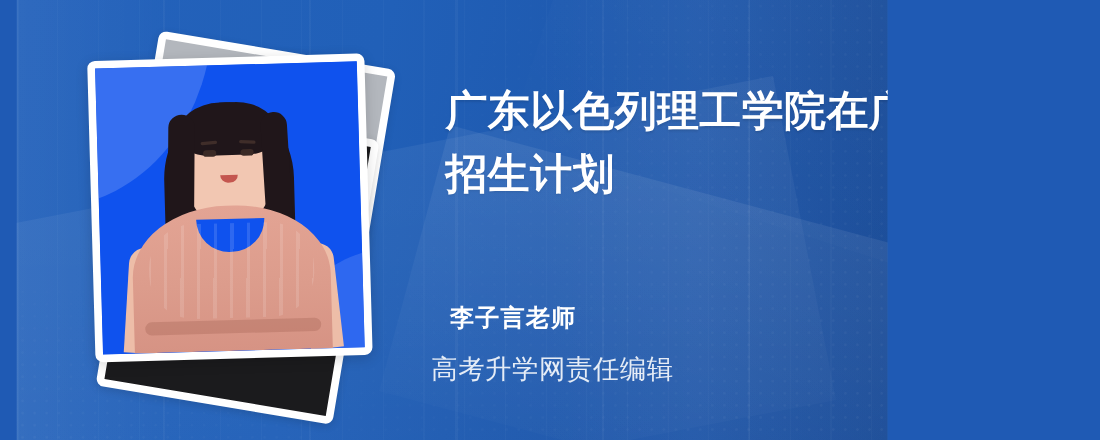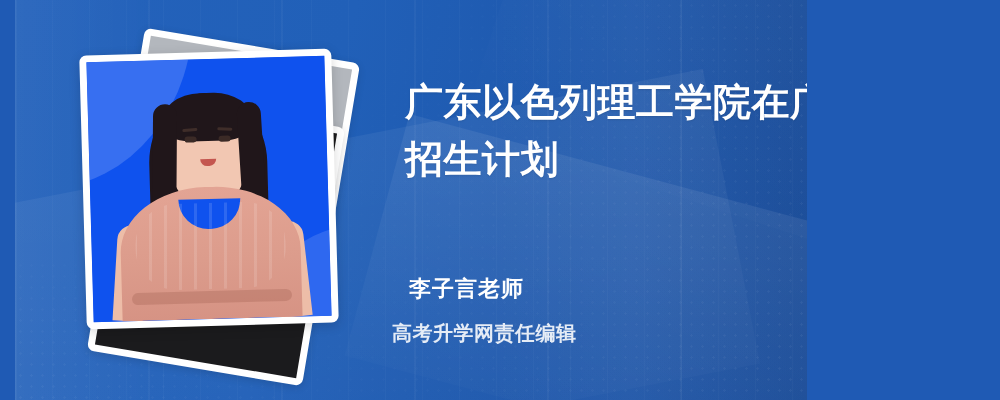--- a/index.html
+++ b/index.html
@@ -254,22 +254,22 @@
   }
   .author {
     position:absolute; left:22px; top:274px;
     font-size:22px;
     font-weight:bold;
     color:#ffffff;
     letter-spacing:1px;
   }
   .editor {
     position:absolute; left:5px; top:320px;
-    font-size:20px;
-    font-weight:bold;
+    font-size:24px;
+    font-weight:normal;
     color:rgba(255,255,255,0.88);
     letter-spacing:0.5px;
   }
 </style>
 </head>
 <body>
 
 <div class="banner">
 
   <div class="bg-base"></div>

